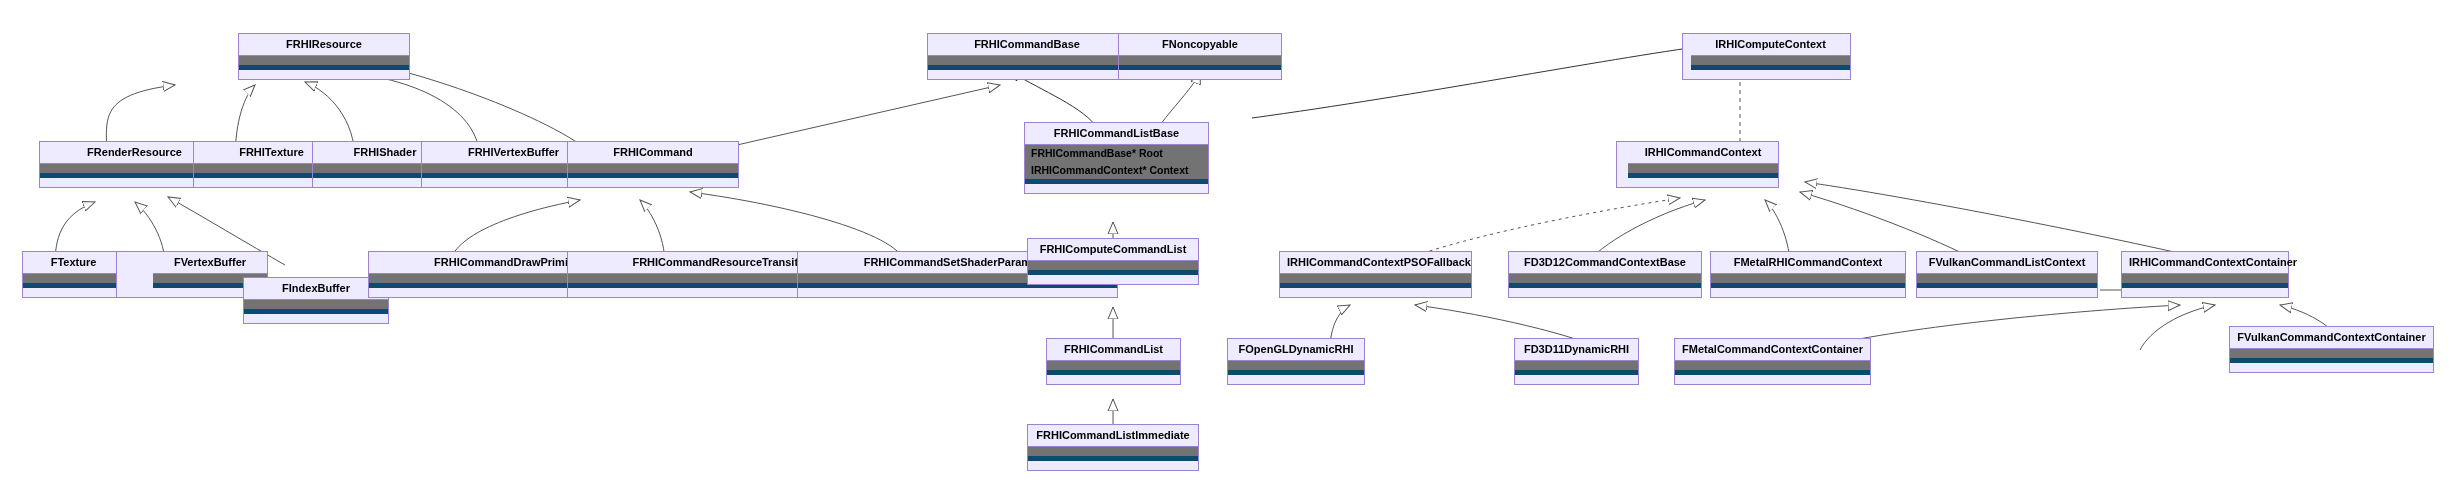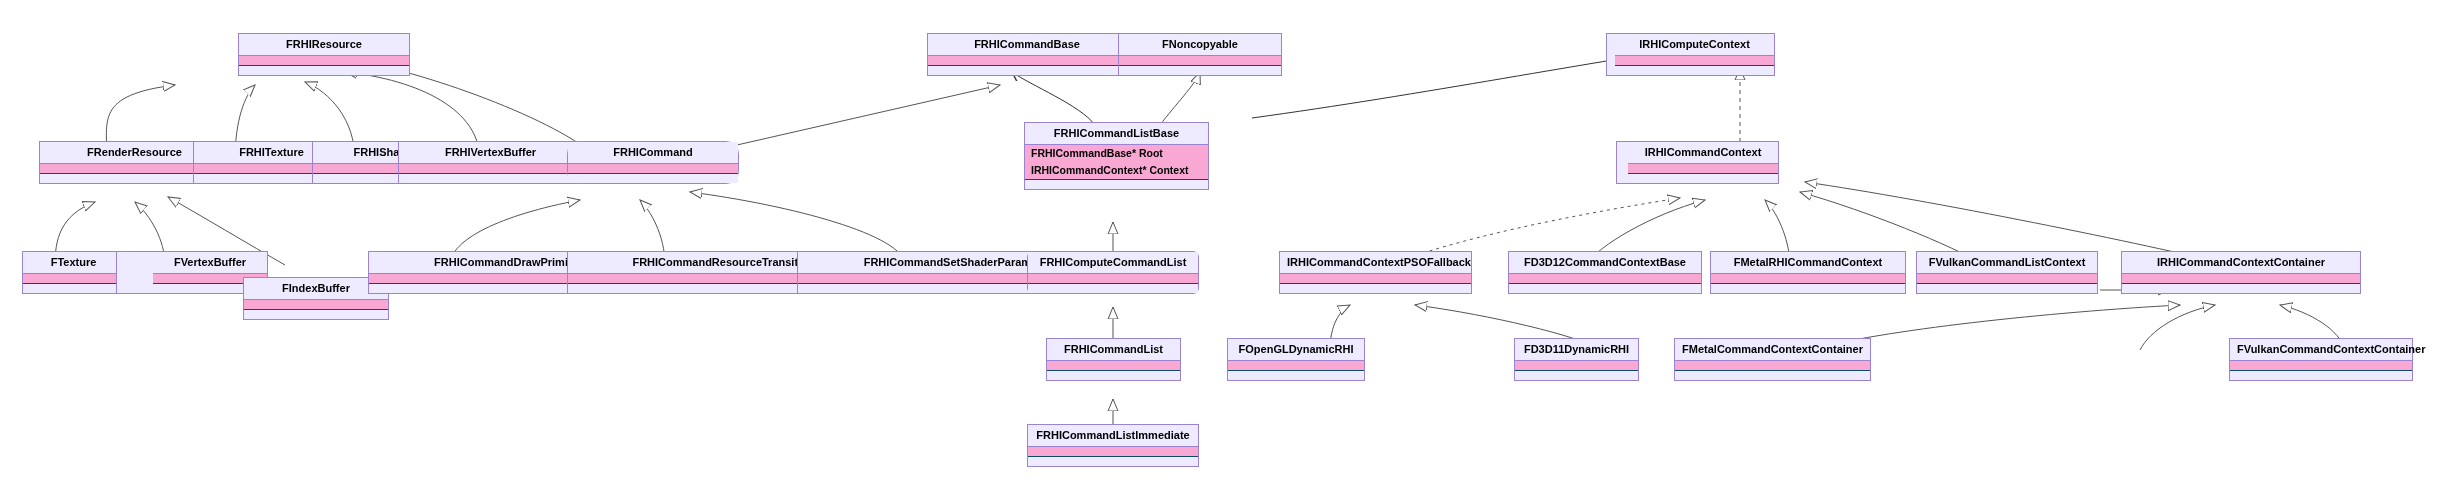--- a/index.html
+++ b/index.html
@@ -39,22 +39,22 @@
     color: #000000;
     font-size: 11px;
     line-height: 13px;
     padding: 4px 7px 4px 7px;
     white-space: nowrap;
     background: #eeeaff;
     border-bottom: 1px solid #9a83d0;
   }
   .uml-attrs {
     box-sizing: border-box;
-    background: #f9a8d4;
-    border-bottom: 1px solid #0c4a6e;
+    background: #737373;
+    border-bottom: 5px solid #0c4a6e;
     min-height: 9px;
   }
   .uml-attr {
     font-size: 10.5px;
     line-height: 13px;
     color: #000000;
     padding: 2px 6px 2px 6px;
     white-space: nowrap;
   }
   .uml-ops {
@@ -164,30 +164,30 @@
     </div>
     <div class="uml-class" style="left: 312px; top: 141px; width: 146px;">
       <div class="uml-name">FRHIShader</div>
       <div class="uml-attrs">
         <div class="empty-compartment"></div>
       </div>
       <div class="uml-ops">
         <div class="empty-compartment"></div>
       </div>
     </div>
-    <div class="uml-class" style="left: 398px; top: 141px; width: 185px;">
+    <div class="uml-class" style="left: 421px; top: 141px; width: 185px;">
       <div class="uml-name">FRHIVertexBuffer</div>
       <div class="uml-attrs">
         <div class="empty-compartment"></div>
       </div>
       <div class="uml-ops">
         <div class="empty-compartment"></div>
       </div>
     </div>
-    <div class="uml-class" style="left: 567px; top: 141px; width: 172px; border-radius: 13px;">
+    <div class="uml-class" style="left: 567px; top: 141px; width: 172px;">
       <div class="uml-name">FRHICommand</div>
       <div class="uml-attrs">
         <div class="empty-compartment"></div>
       </div>
       <div class="uml-ops">
         <div class="empty-compartment"></div>
       </div>
     </div>
     <div class="uml-class" style="left: 22px; top: 251px; width: 103px;">
       <div class="uml-name">FTexture</div>
@@ -264,21 +264,21 @@
     <div class="uml-class" style="left: 1024px; top: 122px; width: 185px;">
       <div class="uml-name">FRHICommandListBase</div>
       <div class="uml-attrs">
         <div class="uml-attr">FRHICommandBase* Root</div>
         <div class="uml-attr">IRHICommandContext* Context</div>
       </div>
       <div class="uml-ops">
         <div class="empty-compartment"></div>
       </div>
     </div>
-    <div class="uml-class" style="left: 1027px; top: 251px; width: 172px; border-radius: 6px;">
+    <div class="uml-class" style="left: 1027px; top: 238px; width: 172px;">
       <div class="uml-name">FRHIComputeCommandList</div>
       <div class="uml-attrs">
         <div class="empty-compartment"></div>
       </div>
       <div class="uml-ops">
         <div class="empty-compartment"></div>
       </div>
     </div>
     <div class="uml-class" style="left: 1046px; top: 338px; width: 135px;">
       <div class="uml-name">FRHICommandList</div>
@@ -291,21 +291,21 @@
     </div>
     <div class="uml-class" style="left: 1027px; top: 424px; width: 172px;">
       <div class="uml-name">FRHICommandListImmediate</div>
       <div class="uml-attrs">
         <div class="empty-compartment"></div>
       </div>
       <div class="uml-ops">
         <div class="empty-compartment"></div>
       </div>
     </div>
-    <div class="uml-class" style="left: 1606px; top: 33px; width: 169px; padding-left: 8px;">
+    <div class="uml-class" style="left: 1682px; top: 33px; width: 169px; padding-left: 8px;">
       <div class="uml-name">IRHIComputeContext</div>
       <div class="uml-attrs">
         <div class="empty-compartment"></div>
       </div>
       <div class="uml-ops">
         <div class="empty-compartment"></div>
       </div>
     </div>
     <div class="uml-class" style="left: 1616px; top: 141px; width: 163px; padding-left: 11px;">
       <div class="uml-name">IRHICommandContext</div>
@@ -345,21 +345,21 @@
     </div>
     <div class="uml-class" style="left: 1916px; top: 251px; width: 182px;">
       <div class="uml-name">FVulkanCommandListContext</div>
       <div class="uml-attrs">
         <div class="empty-compartment"></div>
       </div>
       <div class="uml-ops">
         <div class="empty-compartment"></div>
       </div>
     </div>
-    <div class="uml-class" style="left: 2121px; top: 251px; width: 240px;">
+    <div class="uml-class" style="left: 2121px; top: 251px; width: 168px;">
       <div class="uml-name">IRHICommandContextContainer</div>
       <div class="uml-attrs">
         <div class="empty-compartment"></div>
       </div>
       <div class="uml-ops">
         <div class="empty-compartment"></div>
       </div>
     </div>
     <div class="uml-class" style="left: 1227px; top: 338px; width: 138px;">
       <div class="uml-name">FOpenGLDynamicRHI</div>
@@ -381,21 +381,21 @@
     </div>
     <div class="uml-class" style="left: 1674px; top: 338px; width: 197px;">
       <div class="uml-name">FMetalCommandContextContainer</div>
       <div class="uml-attrs">
         <div class="empty-compartment"></div>
       </div>
       <div class="uml-ops">
         <div class="empty-compartment"></div>
       </div>
     </div>
-    <div class="uml-class" style="left: 2229px; top: 338px; width: 184px;">
+    <div class="uml-class" style="left: 2229px; top: 326px; width: 205px;">
       <div class="uml-name">FVulkanCommandContextContainer</div>
       <div class="uml-attrs">
         <div class="empty-compartment"></div>
       </div>
       <div class="uml-ops">
         <div class="empty-compartment"></div>
       </div>
     </div>
   </div>
 

